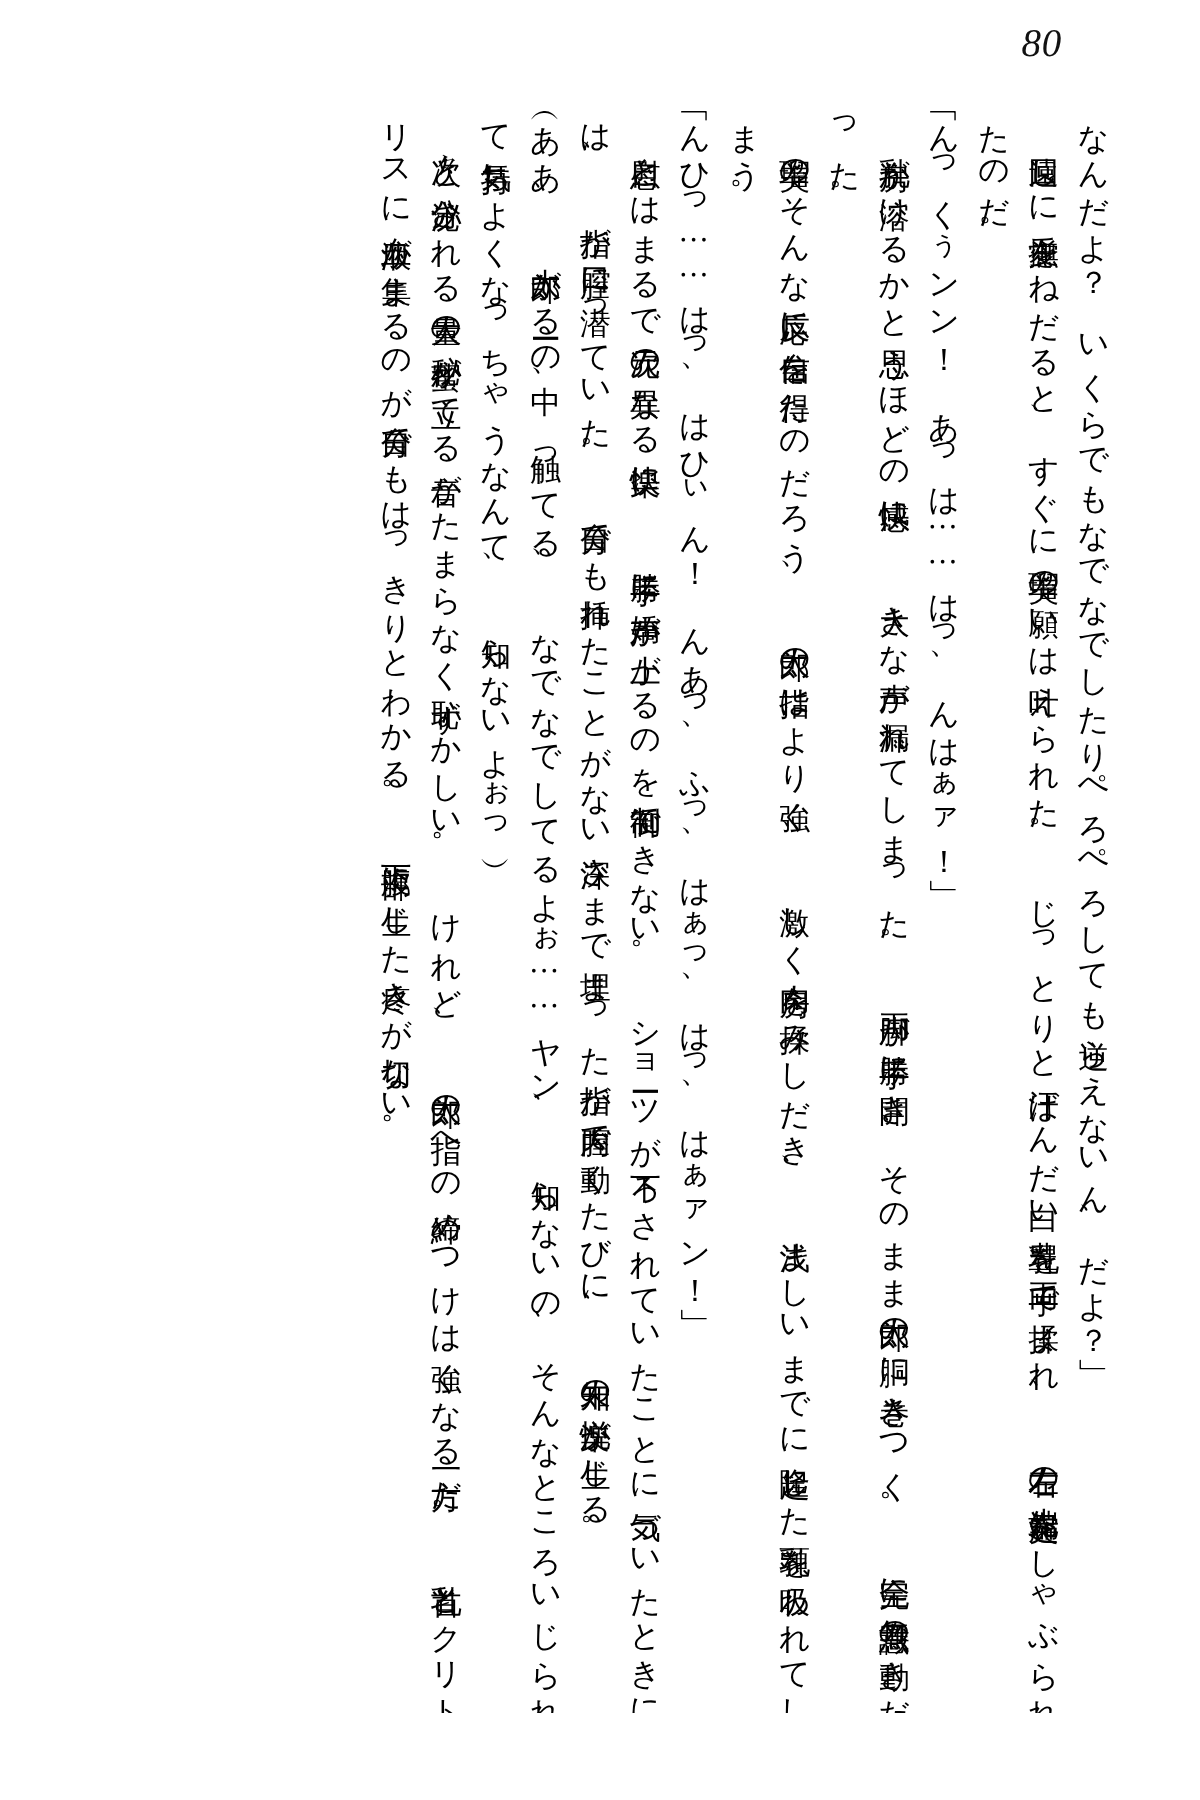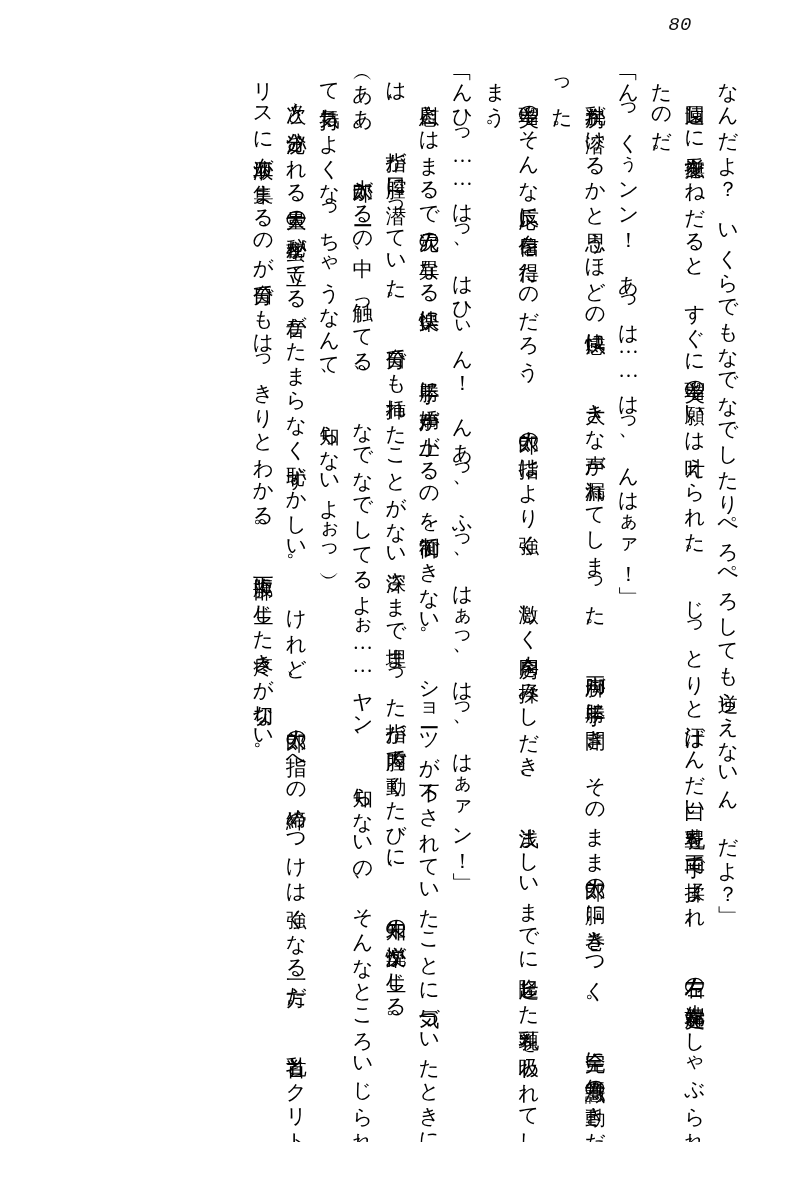--- a/index.html
+++ b/index.html
@@ -12,23 +12,23 @@
     width: 800px;
     height: 1200px;
     background: #ffffff;
     overflow: hidden;
     font-family: "Liberation Serif", "DejaVu Serif", serif;
     color: #000000;
   }
   .page-number {
     position: absolute;
     top: 14px;
-    right: 108px;
-    font-family: Liberation Mono, monospace;
-    font-size: 19px;
+    right: 92px;
+    font-family: Liberation Serif, serif;
+    font-size: 26px;
     font-style: italic;
     color: #111111;
     letter-spacing: 0.5px;
   }
   .body-text {
     position: absolute;
     top: 68px;
     right: 56px;
     left: 56px;
     bottom: 58px;

